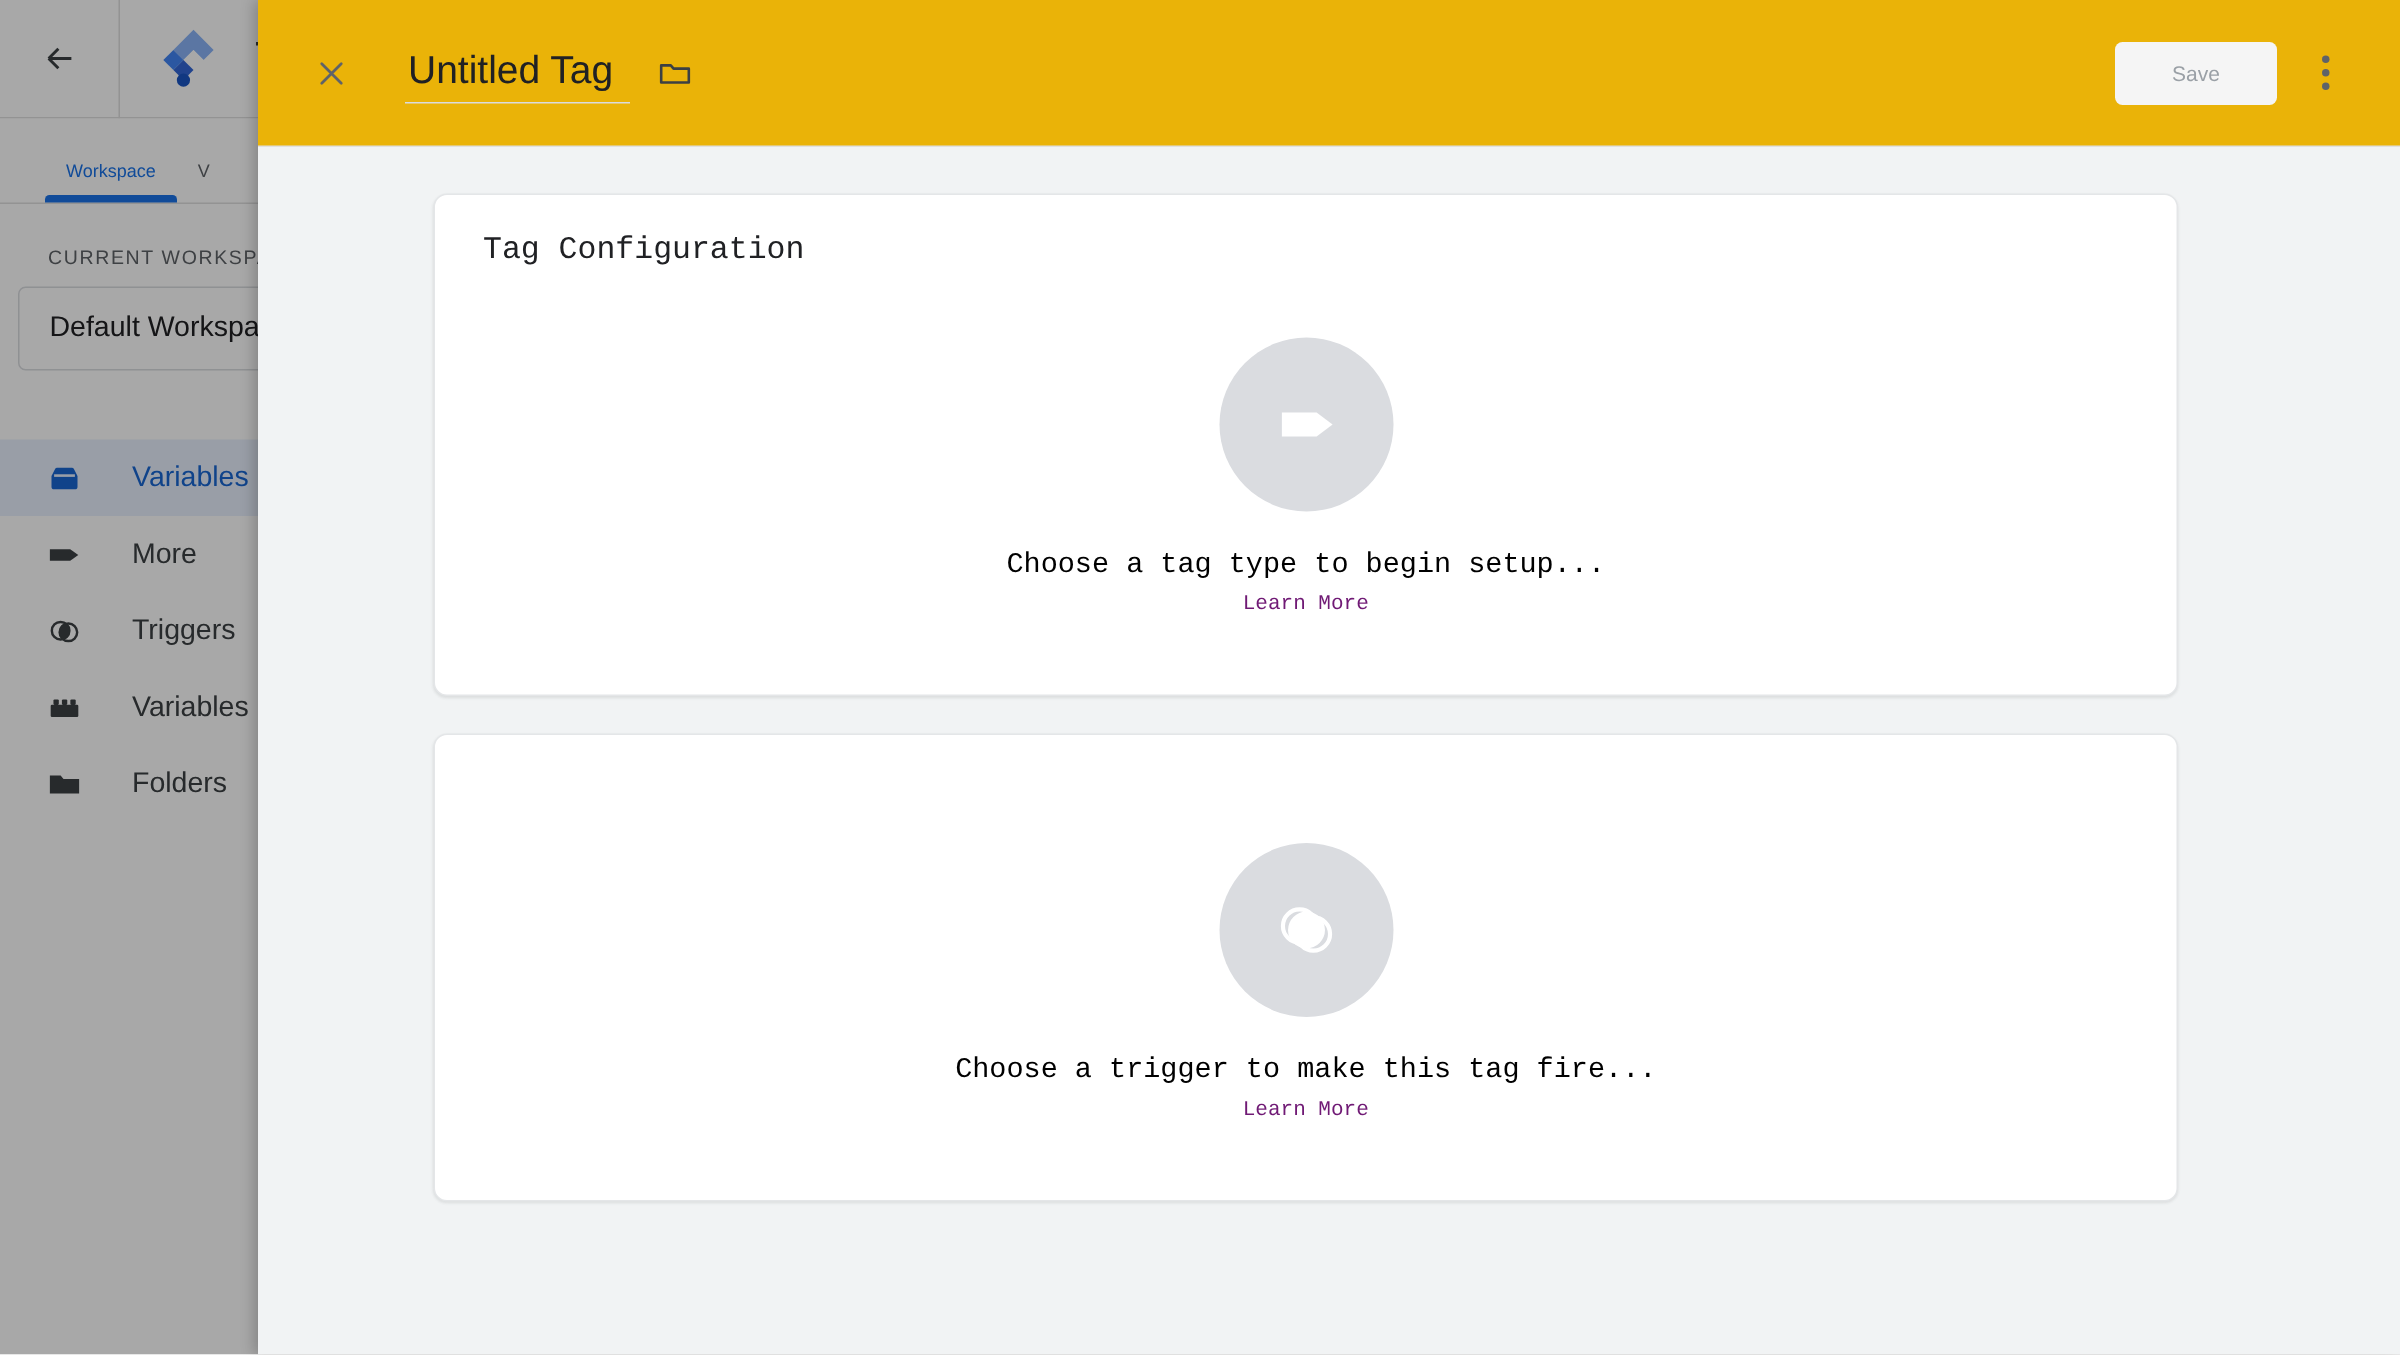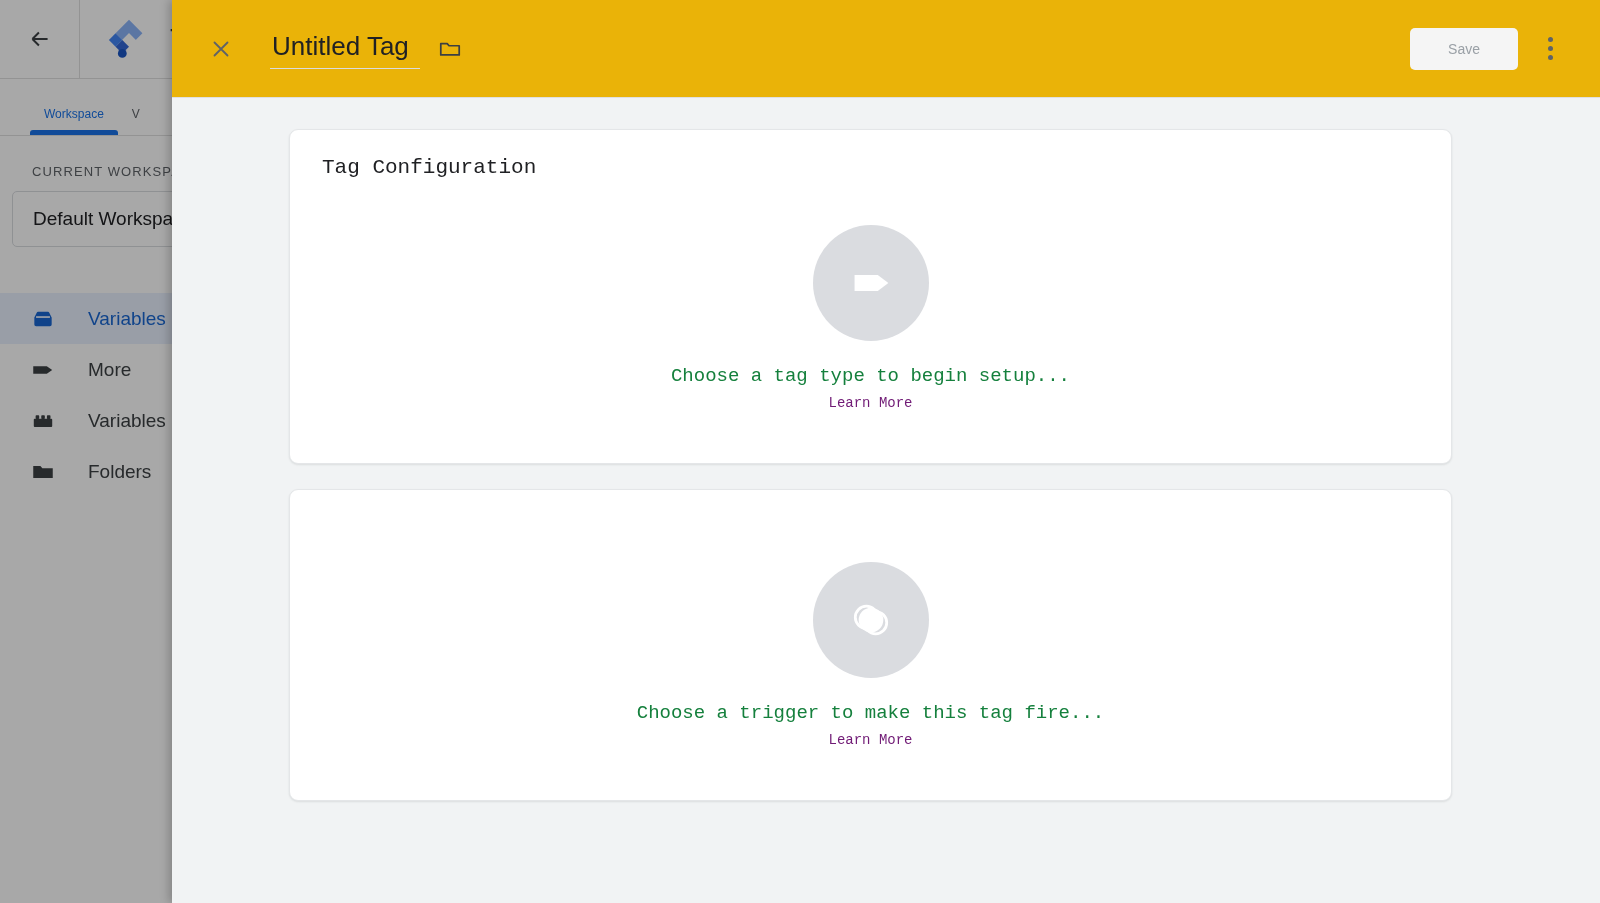--- a/index.html
+++ b/index.html
@@ -180,21 +180,21 @@
   .card-tag .card-body { height: 284px; padding-bottom: 6px; }
   .card-trg .card-body { height: 284px; padding-bottom: 6px; }
 
   .ph-circle {
     width: 116px; height: 116px; border-radius: 50%;
     background: #dadce0;
     display: flex; align-items: center; justify-content: center;
     margin-bottom: 24px;
   }
   .ph-text {
-    font-size: 19px; color: #15803d; margin-bottom: 8px;
+    font-size: 19px; color: #000000; margin-bottom: 8px;
   }
   .ph-link {
     font-size: 14px; color: #701a75; text-decoration: none;
   }
 </style>
 </head>
 <body>
 
 <div id="app">
 
@@ -243,20 +243,30 @@
 
         <div class="nav-item">
           <span class="nav-ico">
             <svg width="26" height="26" viewBox="0 0 24 24" fill="currentColor">
               <path d="M3 8.5 H15.5 L20.5 12 L15.5 15.5 H3 Z"></path>
             </svg>
           </span>
           <span class="nav-txt">More</span>
         </div>
 
+        <div class="nav-item">
+          <span class="nav-ico">
+            <svg width="26" height="26" viewBox="0 0 24 24" fill="none" stroke="currentColor" stroke-width="1.5">
+              <circle cx="9.6" cy="11.5" r="5.4"></circle>
+              <circle cx="14.4" cy="12.5" r="5.4"></circle>
+              <path d="M12 7.1 A5.4 5.4 0 0 1 12 16.9 A5.4 5.4 0 0 1 12 7.1 Z" fill="currentColor" stroke="none"></path>
+            </svg>
+          </span>
+          <span class="nav-txt">Triggers</span>
+        </div>
 
         <div class="nav-item">
           <span class="nav-ico">
             <svg width="26" height="26" viewBox="0 0 24 24" fill="currentColor">
               <rect x="3.5" y="10" width="17" height="7.5" rx="0.8"></rect>
               <rect x="5.2" y="6.7" width="3.3" height="3.4" rx="0.7"></rect>
               <rect x="10.4" y="6.7" width="3.3" height="3.4" rx="0.7"></rect>
               <rect x="15.6" y="6.7" width="3.3" height="3.4" rx="0.7"></rect>
             </svg>
           </span>

